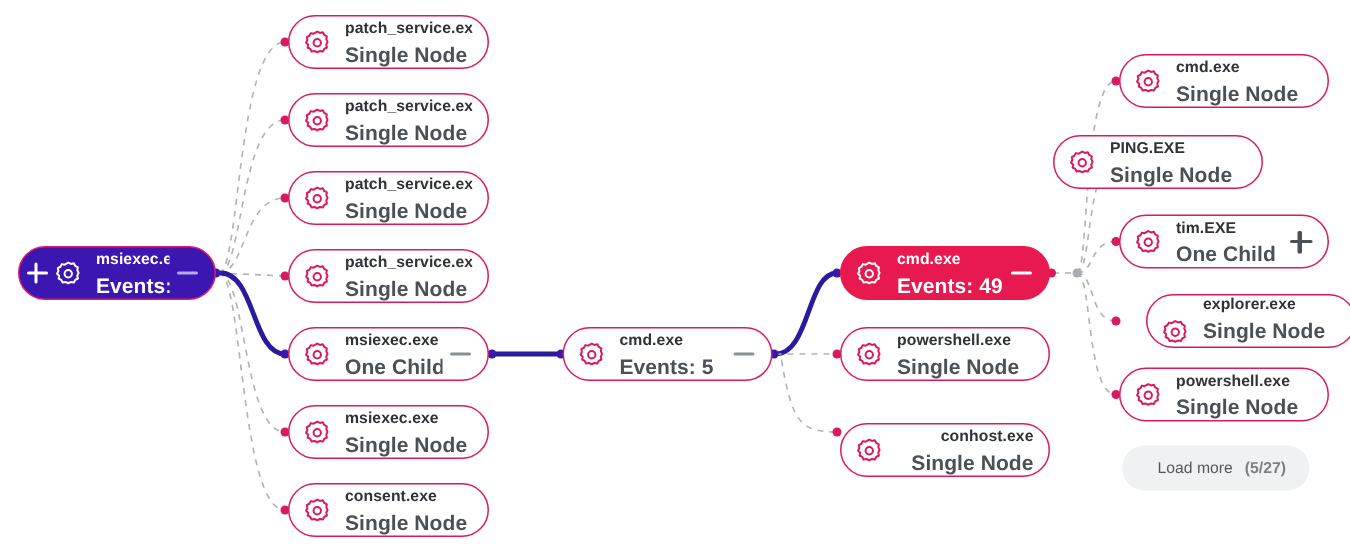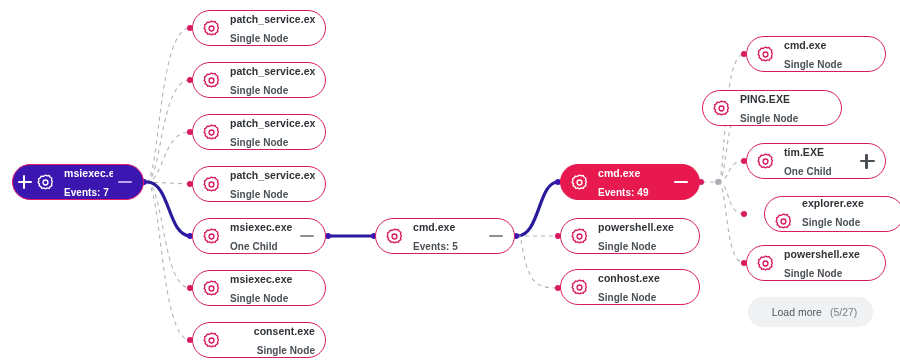--- a/index.html
+++ b/index.html
@@ -54,21 +54,21 @@
     overflow: hidden;
   }
   .node .nm {
     font-size: 10.5px;
     font-weight: bold;
     color: #2f3337;
     white-space: nowrap;
     letter-spacing: 0.05px;
   }
   .node .sub {
-    font-size: 10px;
+    font-size: 14px;
     font-weight: bold;
     color: #4a5056;
     white-space: nowrap;
     letter-spacing: 0.05px;
   }
 
   
   .tg {
     flex: 0 0 auto;
     width: 16px;
@@ -167,21 +167,21 @@
     width: 12px; height: 14px; display: block;
   }
   .load-more .lm-text {
     font-size: 10.5px;
     font-weight: normal;
     color: #53585d;
     white-space: nowrap;
   }
   .load-more .lm-count {
     font-size: 10.5px;
-    font-weight: normal;
+    font-weight: bold;
     color: #7b8086;
     white-space: nowrap;
   }
 </style>
 </head>
 <body>
 
 <div id="canvas">
 
   <svg id="edges" viewBox="0 0 900 364" width="900" height="364">
@@ -311,21 +311,21 @@
     <svg class="gear" viewBox="0 0 24 24">
       <path fill="none" stroke="#d81b60" stroke-width="1.7" stroke-linejoin="round" d="M12 2.6l2.3 1.1 2.4-.5 1.2 2.2 2.2 1.2-.5 2.4 1.1 2.3-1.1 2.3.5 2.4-2.2 1.2-1.2 2.2-2.4-.5-2.3 1.1-2.3-1.1-2.4.5-1.2-2.2-2.2-1.2.5-2.4L2.6 12l1.1-2.3-.5-2.4 2.2-1.2 1.2-2.2 2.4.5z"></path>
       <circle cx="12" cy="12" r="3.1" fill="none" stroke="#d81b60" stroke-width="1.7"></circle>
     </svg>
     <span class="labels">
       <span class="nm">msiexec.exe</span><br>
       <span class="sub">Single Node</span>
     </span>
   </div>
 
-  <div class="node" style="left:192px; top:322px; width:134px;text-align:right;">
+  <div class="node" style="left:192px; top:322px; width:134px;">
     <svg class="gear" viewBox="0 0 24 24">
       <path fill="none" stroke="#d81b60" stroke-width="1.7" stroke-linejoin="round" d="M12 2.6l2.3 1.1 2.4-.5 1.2 2.2 2.2 1.2-.5 2.4 1.1 2.3-1.1 2.3.5 2.4-2.2 1.2-1.2 2.2-2.4-.5-2.3 1.1-2.3-1.1-2.4.5-1.2-2.2-2.2-1.2.5-2.4L2.6 12l1.1-2.3-.5-2.4 2.2-1.2 1.2-2.2 2.4.5z"></path>
       <circle cx="12" cy="12" r="3.1" fill="none" stroke="#d81b60" stroke-width="1.7"></circle>
     </svg>
     <span class="labels">
       <span class="nm">consent.exe</span><br>
       <span class="sub">Single Node</span>
     </span>
   </div>
 
@@ -357,21 +357,21 @@
     <svg class="gear" viewBox="0 0 24 24">
       <path fill="none" stroke="#d81b60" stroke-width="1.7" stroke-linejoin="round" d="M12 2.6l2.3 1.1 2.4-.5 1.2 2.2 2.2 1.2-.5 2.4 1.1 2.3-1.1 2.3.5 2.4-2.2 1.2-1.2 2.2-2.4-.5-2.3 1.1-2.3-1.1-2.4.5-1.2-2.2-2.2-1.2.5-2.4L2.6 12l1.1-2.3-.5-2.4 2.2-1.2 1.2-2.2 2.4.5z"></path>
       <circle cx="12" cy="12" r="3.1" fill="none" stroke="#d81b60" stroke-width="1.7"></circle>
     </svg>
     <span class="labels">
       <span class="nm">powershell.exe</span><br>
       <span class="sub">Single Node</span>
     </span>
   </div>
 
-  <div class="node" style="left:560px; top:269px; width:140px;">
+  <div class="node" style="left:560px; top:282px; width:140px;text-align:right;">
     <svg class="gear" viewBox="0 0 24 24">
       <path fill="none" stroke="#d81b60" stroke-width="1.7" stroke-linejoin="round" d="M12 2.6l2.3 1.1 2.4-.5 1.2 2.2 2.2 1.2-.5 2.4 1.1 2.3-1.1 2.3.5 2.4-2.2 1.2-1.2 2.2-2.4-.5-2.3 1.1-2.3-1.1-2.4.5-1.2-2.2-2.2-1.2.5-2.4L2.6 12l1.1-2.3-.5-2.4 2.2-1.2 1.2-2.2 2.4.5z"></path>
       <circle cx="12" cy="12" r="3.1" fill="none" stroke="#d81b60" stroke-width="1.7"></circle>
     </svg>
     <span class="labels">
       <span class="nm">conhost.exe</span><br>
       <span class="sub">Single Node</span>
     </span>
   </div>
 

